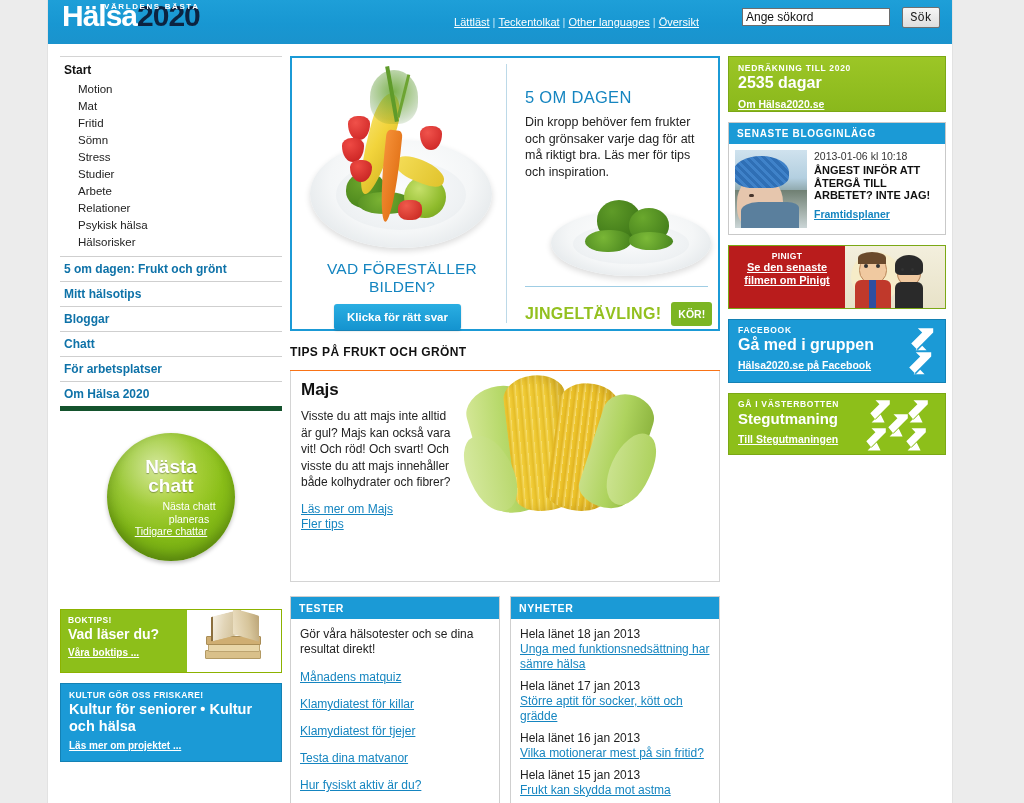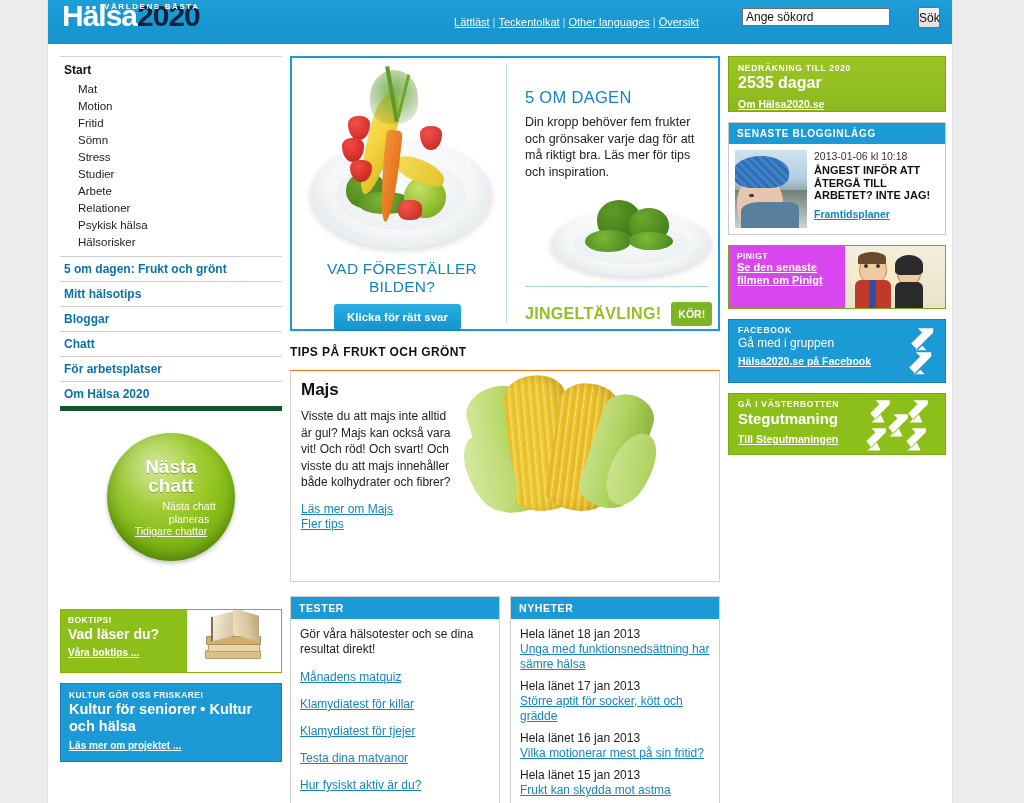--- a/index.html
+++ b/index.html
@@ -56,26 +56,26 @@
     border: 1px solid #6d6d6d;
     background: #ffffff;
     font-size: 12px;
     padding: 1px 3px;
     color: #111;
     font-family: "Liberation Sans", sans-serif;
     box-sizing: border-box;
   }
   .search-btn {
     position: absolute; right: 12px; top: 7px;
-    width: 22px; height: 21px;
+    width: 38px; height: 21px;
     background: linear-gradient(to bottom,#f6f6f6,#dedede);
     border: 1px solid #707070;
     border-radius: 2px;
     font-size: 12px; color: #111;
-    font-family: Liberation Sans, sans-serif;
+    font-family: Liberation Mono, monospace;
     cursor: pointer;
     padding: 0;
   }
 
   
   .body-grid {
     display: flex;
     padding: 12px 12px 0 12px;
     gap: 8px;
     align-items: flex-start;
@@ -313,40 +313,40 @@
   .blog-date { font-size: 10.5px; color: #333; }
   .blog-title {
     font-size: 11px; font-weight: bold; color: #111; line-height: 12.5px; margin-top: 2px;
   }
   .blog-link {
     font-size: 10.5px; font-weight: bold; color: #1585c0;
     text-decoration: underline; display: inline-block; margin-top: 6px;
   }
 
   .rbox-pinigt {
-    background: #d946ef; border: 1px solid #7ba815;
-    height: 62px; display: flex; overflow: hidden; position: relative;
+    background: #b91c1c; border: 1px solid #7ba815;
+    height: 62px; display: flex; overflow: hidden; position: relative; text-align: center;
   }
   .pinigt-txt { padding: 5px 8px; color: #ffffff; flex: 1; }
   .pinigt-link {
     font-size: 11px; font-weight: bold; color: #ffffff;
     text-decoration: underline; line-height: 13px; display: block;
   }
   .pinigt-img {
     width: 100px; position: relative;
     background: linear-gradient(to bottom, #f3efdd, #e8e2c8);
     overflow: hidden;
   }
 
   .rbox-fb {
     background: #1b9ad6; border: 1px solid #1481b4;
     padding: 5px 9px 8px 9px; color: #ffffff; position: relative;
     height: 64px; box-sizing: border-box;
   }
-  .fb-head { font-size: 12px; font-weight: normal; margin-top: 1px; }
+  .fb-head { font-size: 16px; font-weight: bold; margin-top: 1px; }
   .fb-link {
     font-size: 10.5px; font-weight: bold; color: #ffffff;
     text-decoration: underline; display: inline-block; margin-top: 5px;
   }
   .arrows { position: absolute; right: 6px; top: 4px; }
 
   .rbox-steg {
     background: #8dbf1a; border: 1px solid #7ba815;
     padding: 5px 9px 8px 9px; color: #ffffff; position: relative;
     height: 62px; box-sizing: border-box;
@@ -373,22 +373,22 @@
     <input class="search-box" value="Ange sökord" style="">
     <button class="search-btn">Sök</button>
   </div>
 
   <div class="body-grid">
 
     <div class="col-left">
 
       <div class="nav-top">
         <div class="nav-start">Start</div>
+        <div class="nav-sub">Motion</div>
         <div class="nav-sub">Mat</div>
-        <div class="nav-sub">Motion</div>
         <div class="nav-sub">Fritid</div>
         <div class="nav-sub">Sömn</div>
         <div class="nav-sub">Stress</div>
         <div class="nav-sub">Studier</div>
         <div class="nav-sub">Arbete</div>
         <div class="nav-sub">Relationer</div>
         <div class="nav-sub">Psykisk hälsa</div>
         <div class="nav-sub">Hälsorisker</div>
       </div>
 

